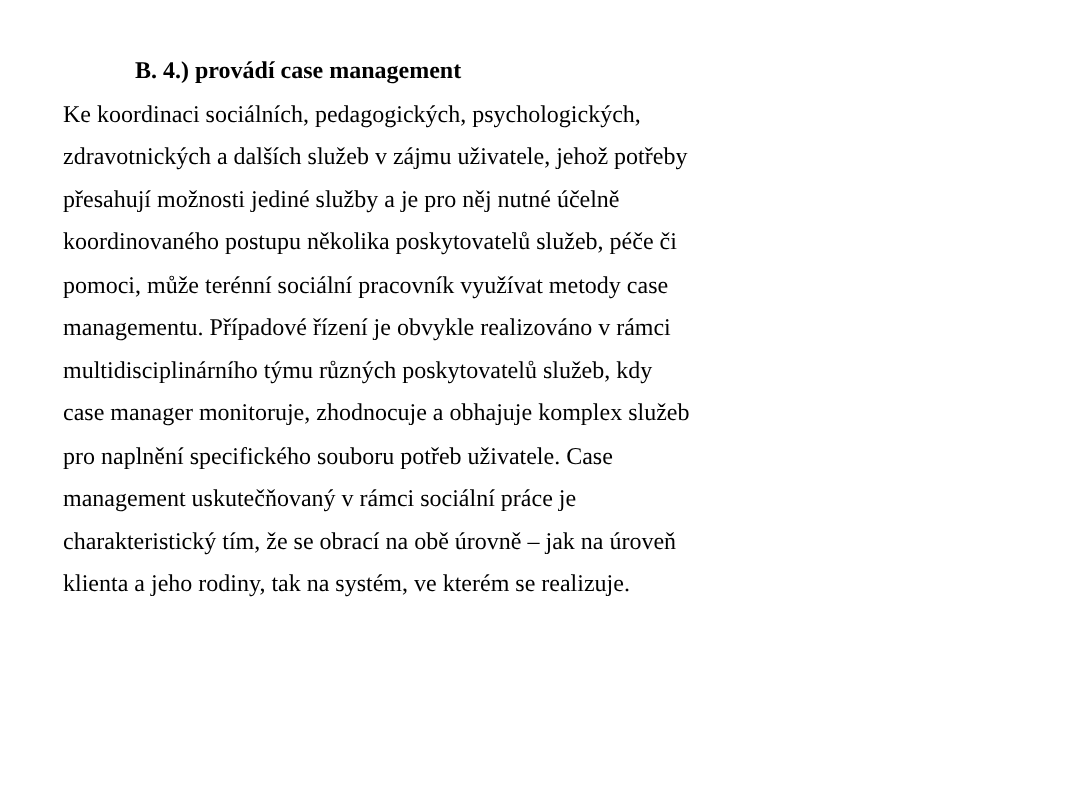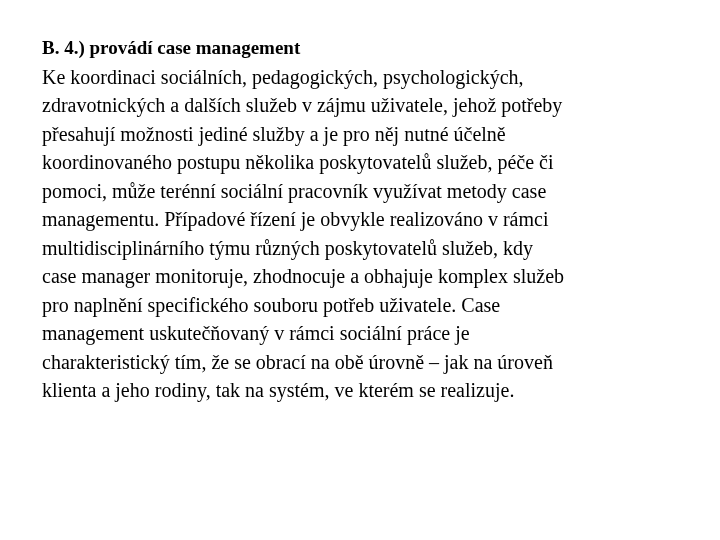--- a/index.html
+++ b/index.html
@@ -12,27 +12,28 @@
     width: 720px;
     height: 540px;
     background: #ffffff;
     box-sizing: border-box;
     padding: 34px 40px 0 42px;
     overflow: hidden;
     font-family: "Liberation Serif", "DejaVu Serif", serif;
     color: #000000;
   }
   .slide-title {
-    font-size: 19px;
+    font-size: 16px;
     line-height: 28.5px;
     font-weight: bold;
     white-space: pre;
+    margin-left: 48px;
   }
   .slide-body {
-    font-size: 20px;
+    font-size: 16px;
     line-height: 28.5px;
     font-weight: normal;
     white-space: pre;
   }
 </style>
 </head>
 <body>
 
 <div class="slide">
   <div class="slide-title">B. 4.) provádí case management</div>

